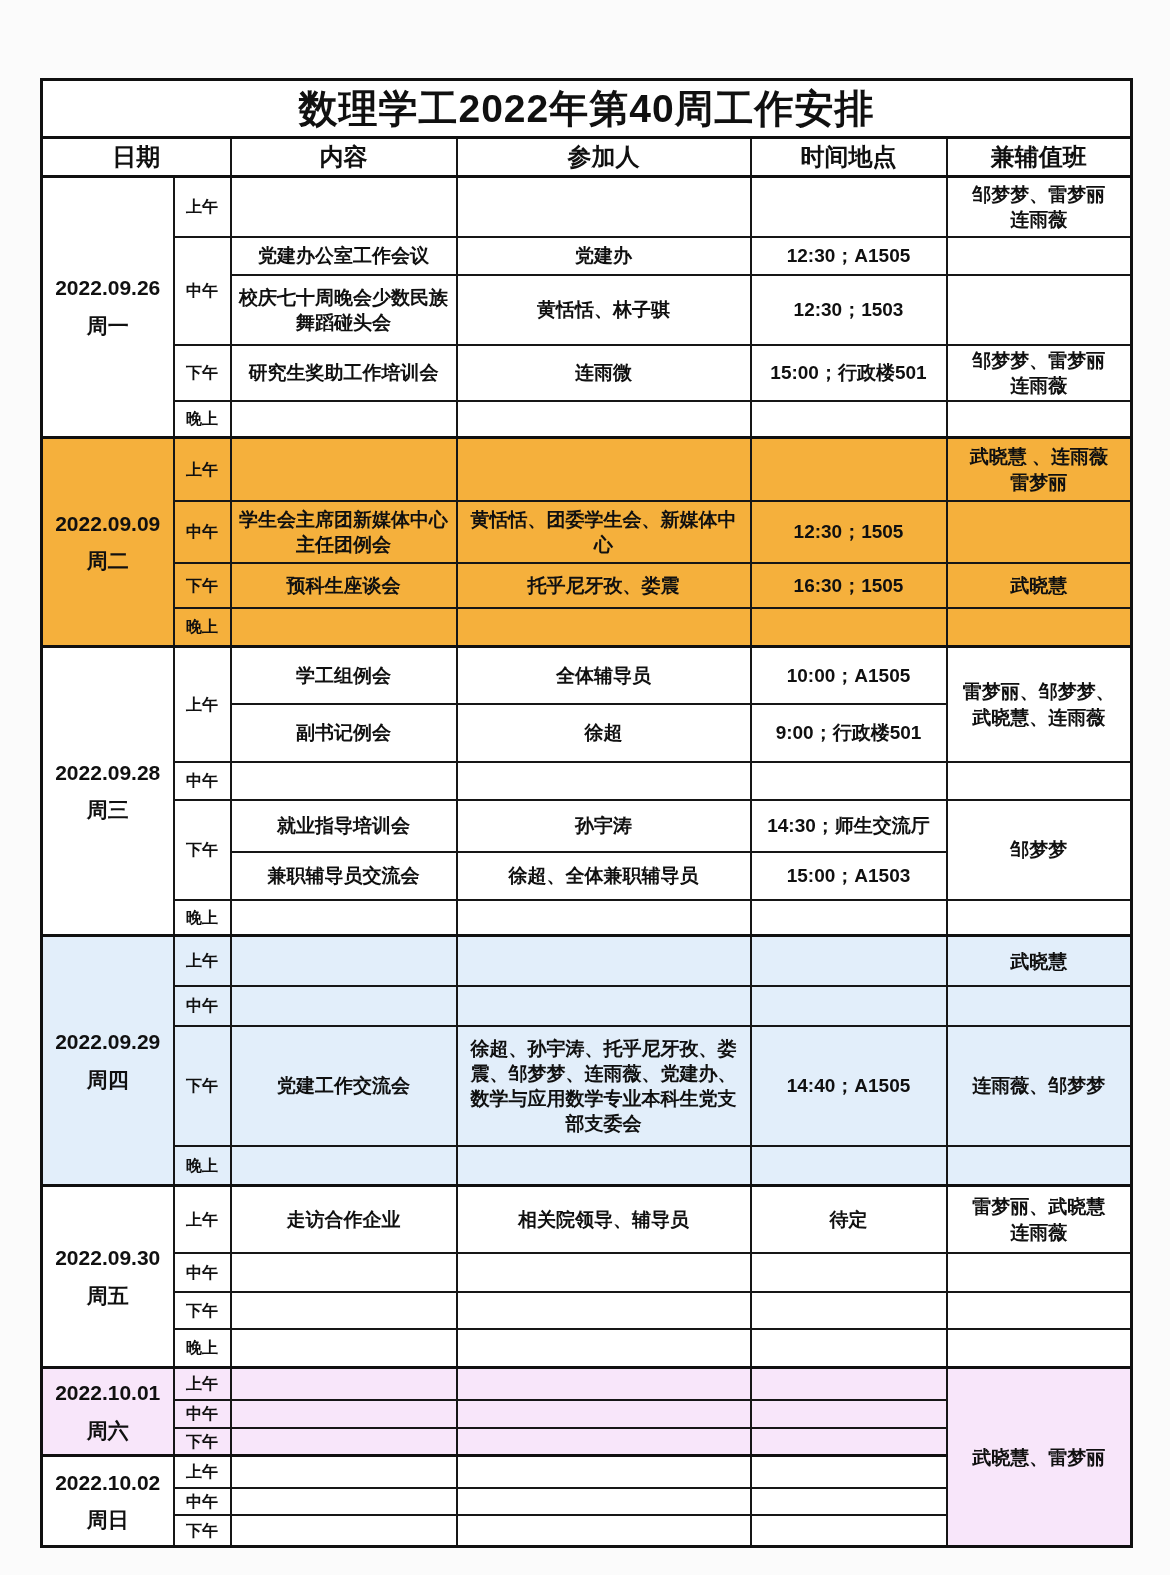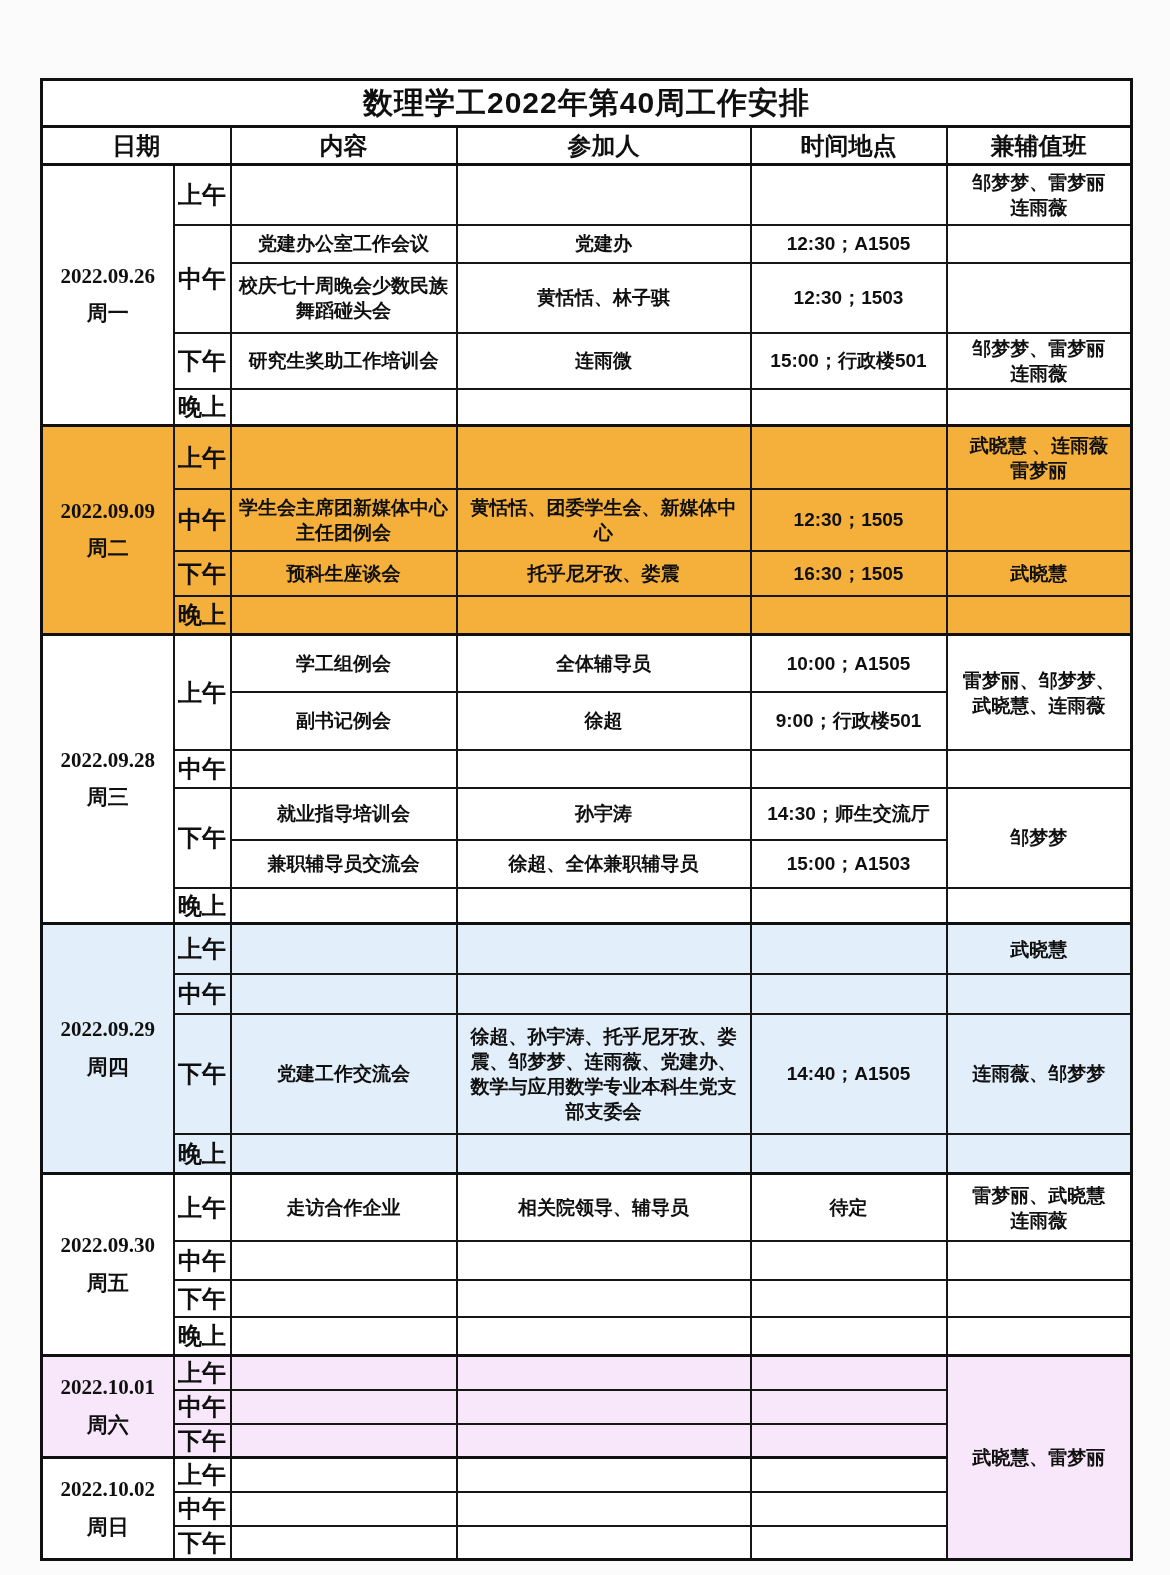--- a/index.html
+++ b/index.html
@@ -23,33 +23,33 @@
     text-align:center;
     vertical-align:middle;
     padding:2px 4px;
     font-size:19px;
     font-weight:600;
     line-height:1.32;
     white-space:pre-line;
     overflow:hidden;
   }
   tr.title-row td {
-    font-size:30px;
+    font-size:39px;
     font-weight:800;
     border-bottom:3px solid #101010;
     letter-spacing:1px;
   }
   tr.header-row td {
     font-size:24px;
     font-weight:700;
     border-bottom:3px solid #101010;
   }
   tr.day-start > td { border-top:3px solid #101010; }
-  td.date-cell { font-size:21px; font-weight:700; line-height:1.8;font-family:Liberation Serif, serif; }
-  td.slot-cell { font-size:24px; padding:0 2px; }
+  td.date-cell { font-size:21px; font-weight:700; line-height:1.8; }
+  td.slot-cell { font-size:16px; padding:0 2px; }
   tr.bg-o > td { background:#F5B03C; }
   tr.bg-b > td { background:#E2EEFA; }
   tr.bg-p > td { background:#F8E6FA; }
 </style>
 </head>
 <body>
 
 <div class="sheet">
 <table class="schedule">
   <colgroup>

